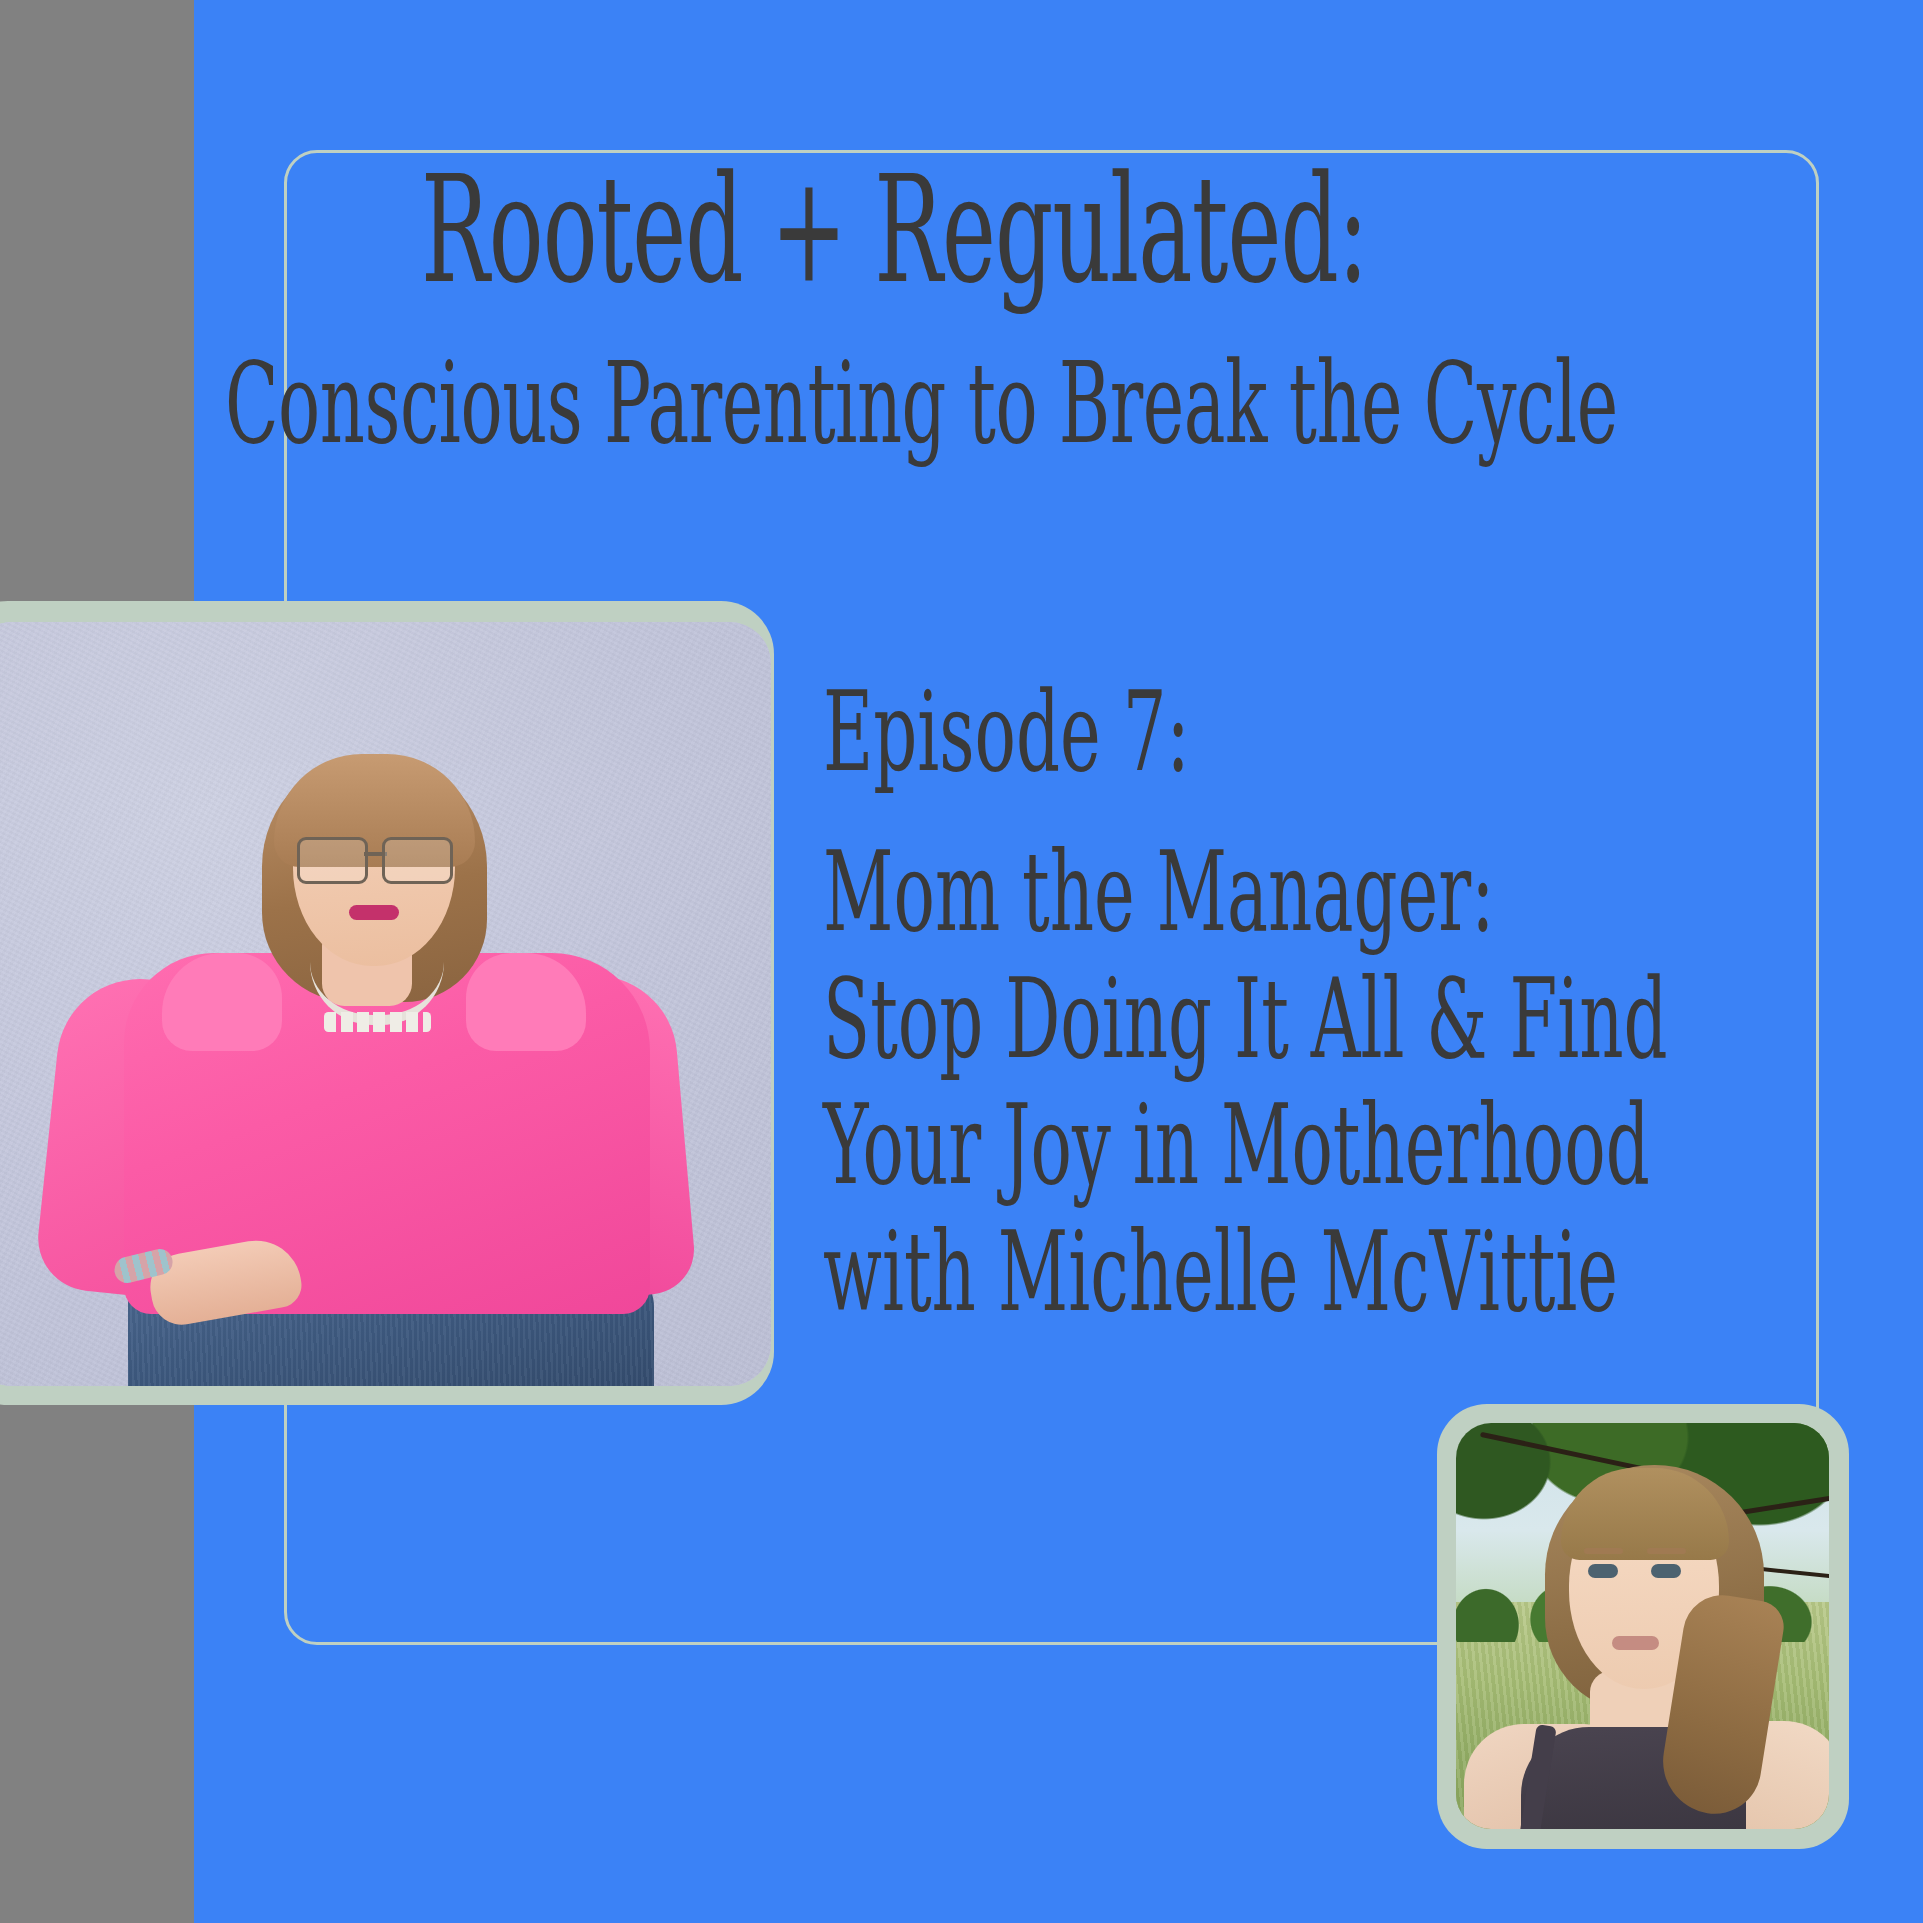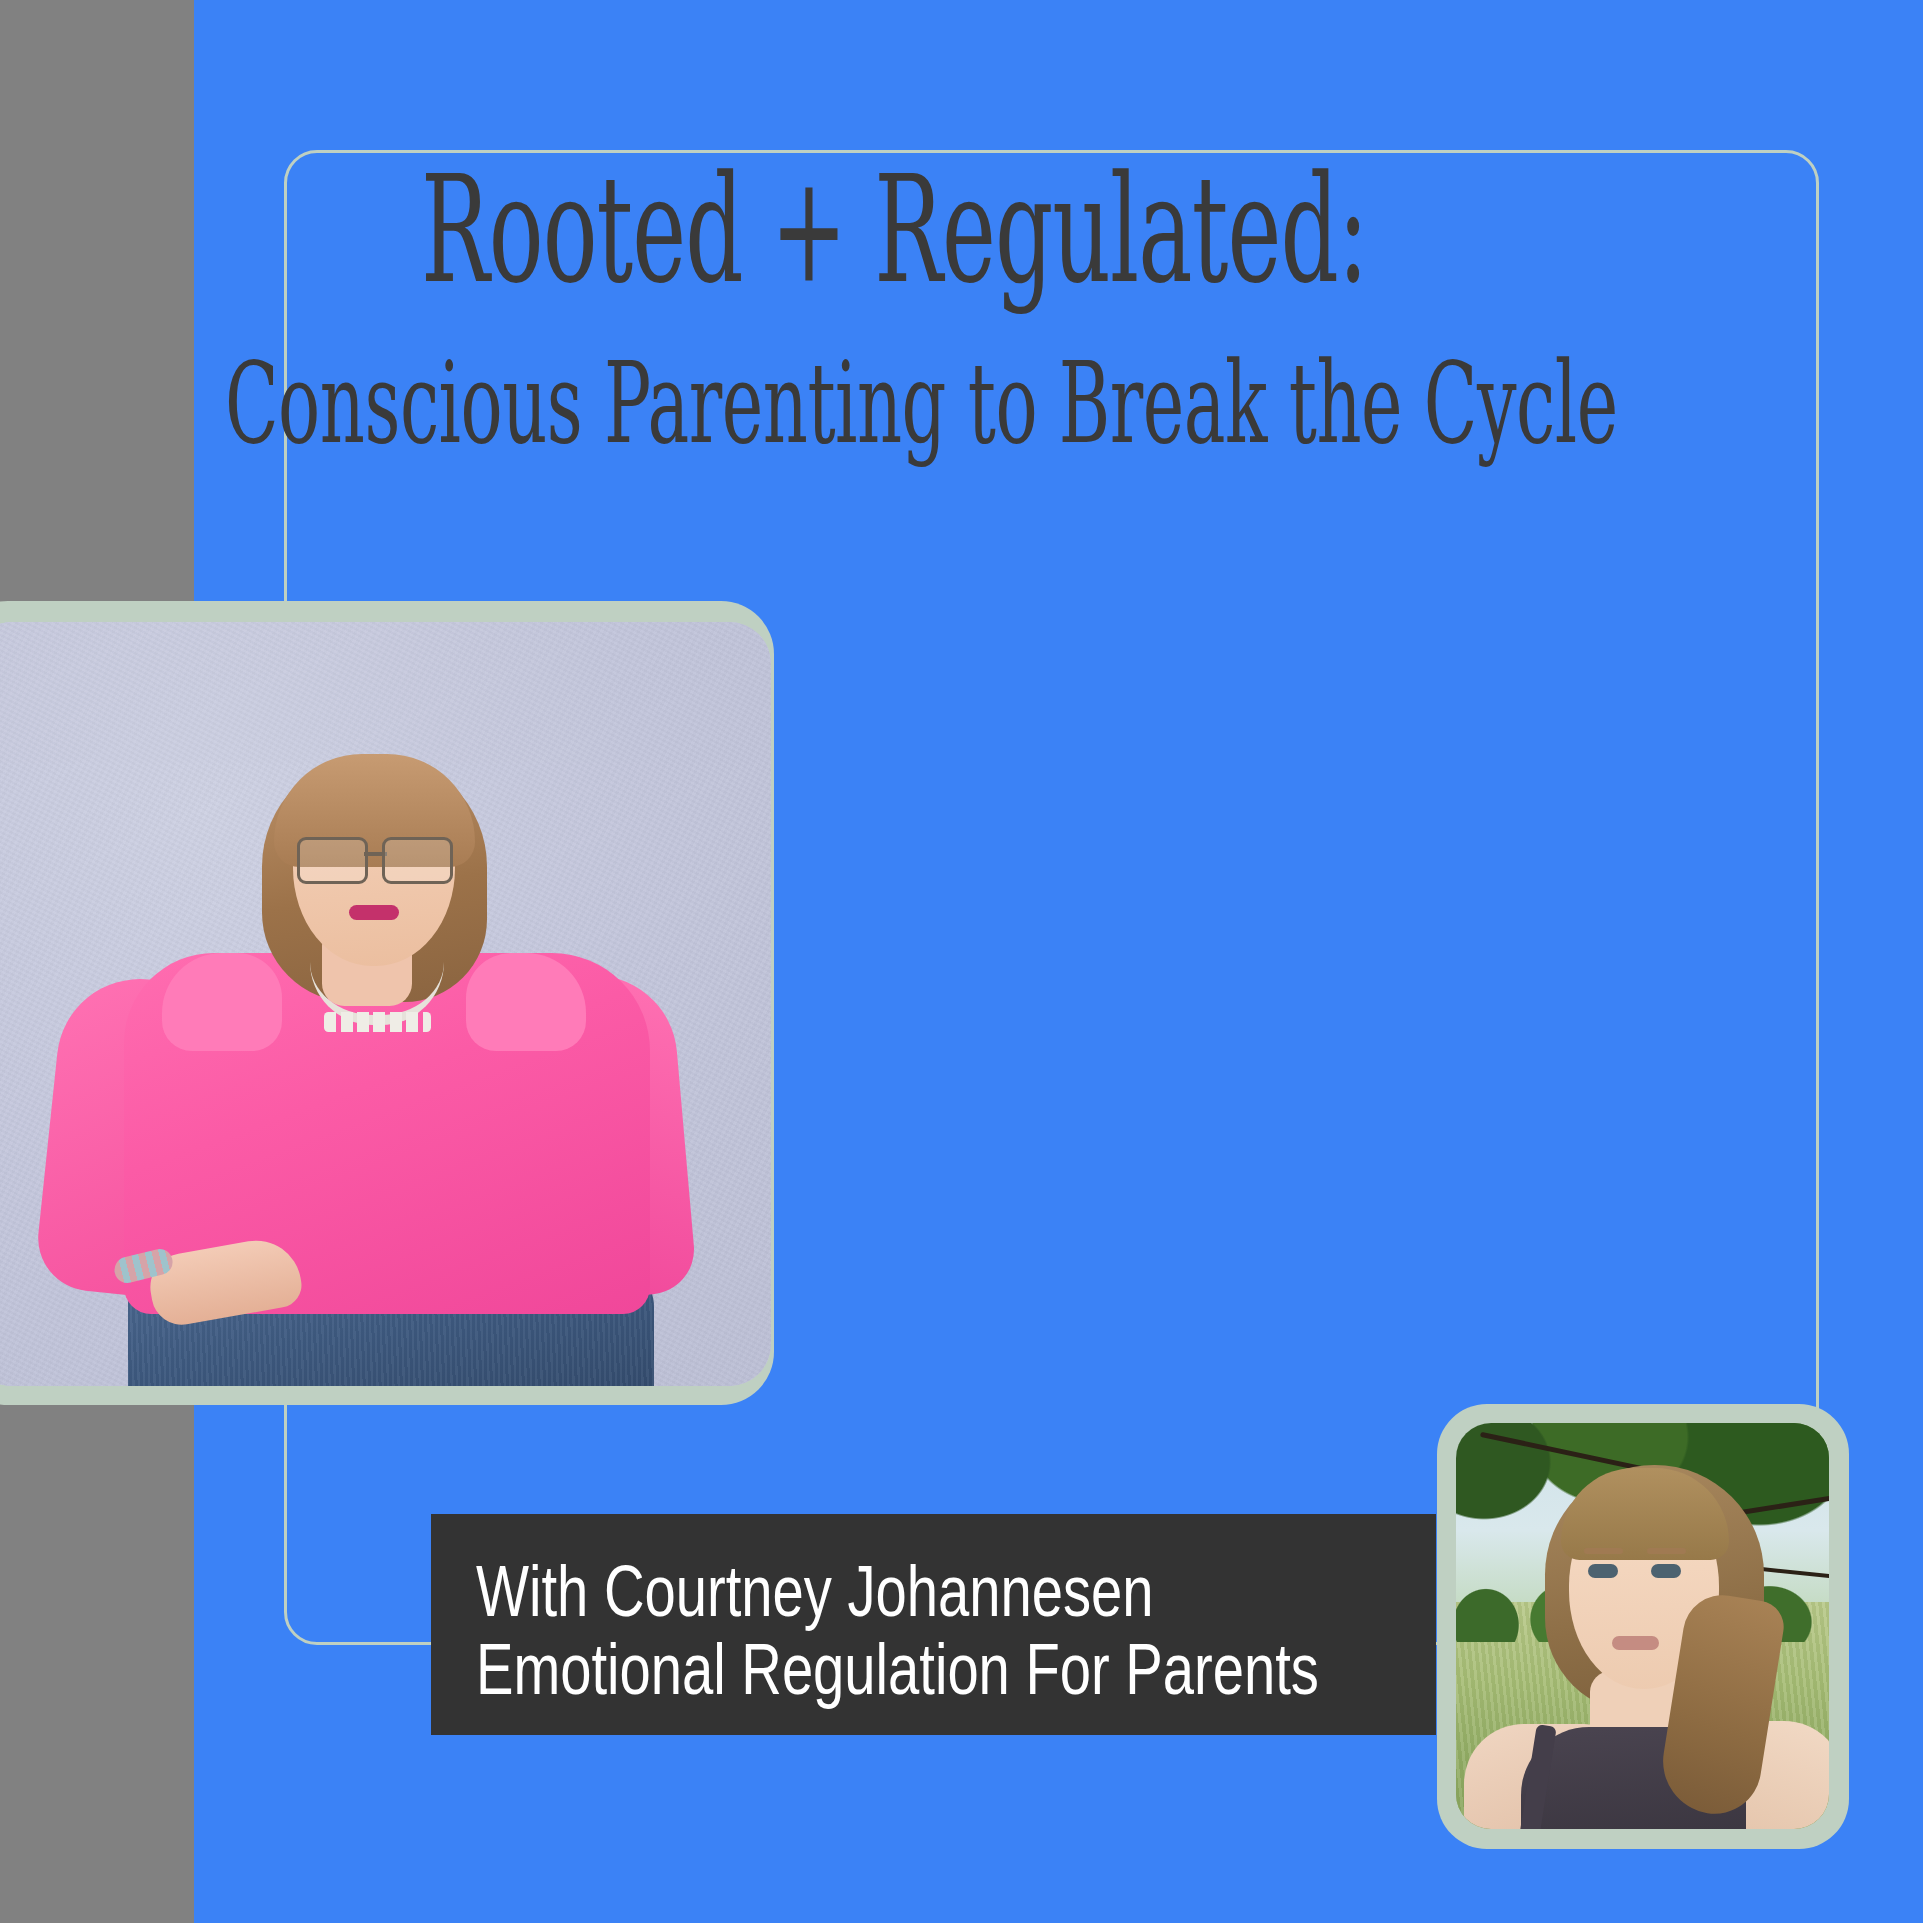--- a/index.html
+++ b/index.html
@@ -183,20 +183,27 @@
 
   <div class="gray-bar"></div>
 
   <div class="card-outline"></div>
 
   <div class="headline">
     <div class="title-main">Rooted + Regulated:</div>
     <div class="title-sub">Conscious Parenting to Break the Cycle</div>
   </div>
 
+  <div class="episode-block">
+    <div class="ep-line ep-number">Episode 7:</div>
+    <div class="ep-line gap">Mom the Manager:</div>
+    <div class="ep-line gap">Stop Doing It All &amp; Find</div>
+    <div class="ep-line gap">Your Joy in Motherhood</div>
+    <div class="ep-line">with Michelle McVittie</div>
+  </div>
 
   <div class="photo-left-frame"></div>
   <div class="photo-left">
     <div class="pl-wall"></div>
     <div class="pl-noise"></div>
     <div class="pl-jeans"></div>
     <div class="pl-armL"></div>
     <div class="pl-armR"></div>
     <div class="pl-torso"></div>
     <div class="pl-shoulderL"></div>
@@ -209,24 +216,20 @@
     <div class="pl-hairtop"></div>
     <div class="pl-glasses">
       <div class="lens l"></div>
       <div class="bridge"></div>
       <div class="lens r"></div>
     </div>
     <div class="pl-lips"></div>
     <div class="pl-necklace"></div>
   </div>
 
-  <div class="banner">
-    <div class="banner-text">With Courtney Johannesen</div>
-    <div class="banner-text" style="top:119px;">Emotional Regulation For Parents</div>
-  </div>
 
   <div class="photo-right-frame"></div>
   <div class="photo-right">
     <div class="pr-sky"></div>
     <div class="pr-field"></div>
     <div class="pr-treeline"></div>
     <div class="pr-canopy"></div>
     <div class="pr-branch" style="left:6%;top:8%;width:60%;height:5.3px;transform:rotate(12deg);"></div>
     <div class="pr-branch" style="left:44%;top:22%;width:58%;height:4.5px;transform:rotate(-9deg);"></div>
     <div class="pr-branch" style="left:70%;top:36%;width:34%;height:3.8px;transform:rotate(6deg);"></div>

